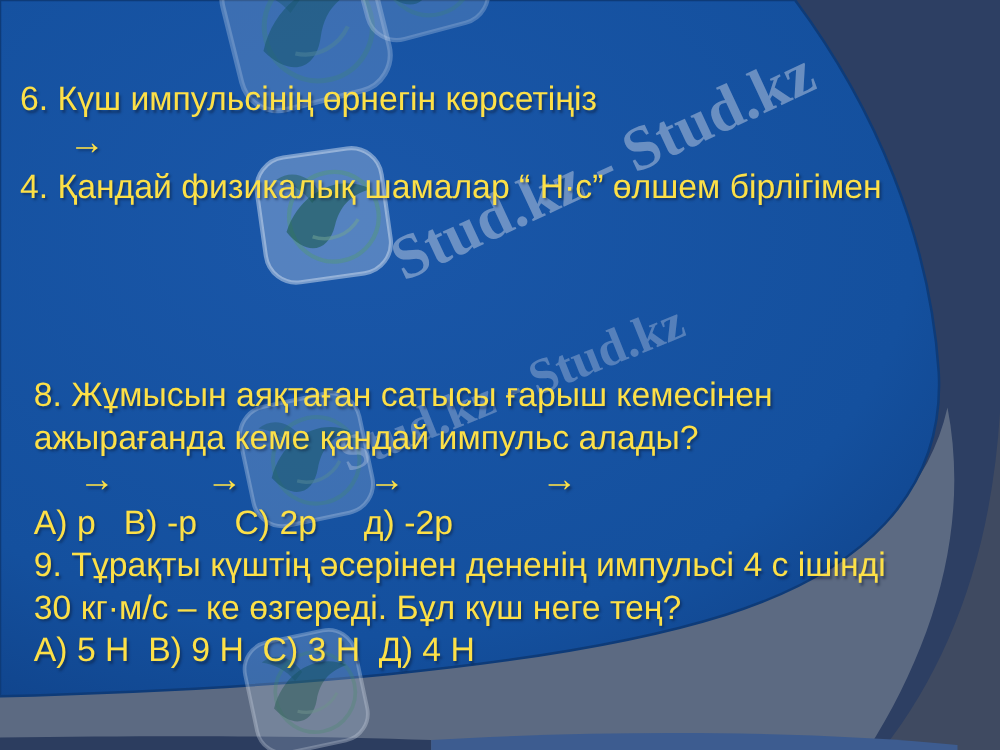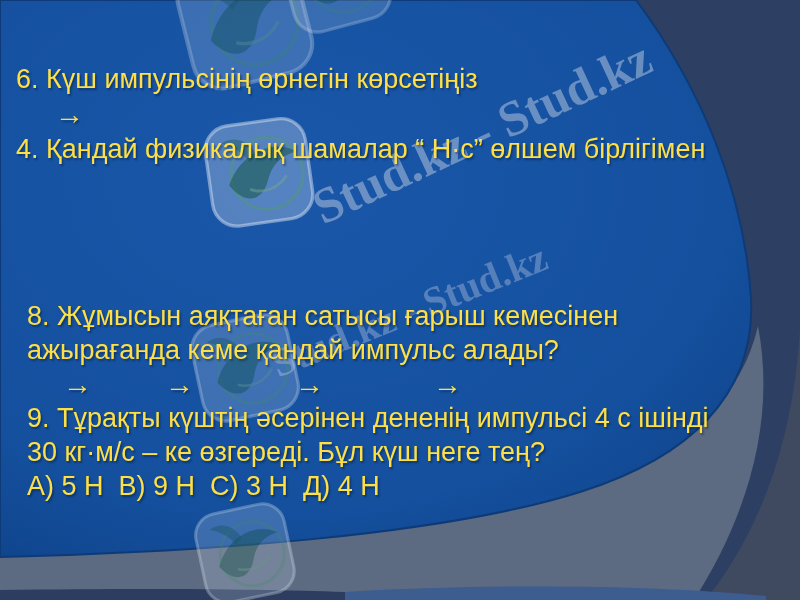--- a/index.html
+++ b/index.html
@@ -91,18 +91,19 @@
 
   <div class="textblock block-b">
     <div class="line">8. Жұмысын аяқтаған сатысы ғарыш кемесінен</div>
     <div class="line">ажырағанда кеме қандай импульс алады?</div>
     <div class="line arrow-line">
       <span class="vec vec-1">→</span>
       <span class="vec vec-2">→</span>
       <span class="vec vec-3">→</span>
       <span class="vec vec-4">→</span>
     </div>
+    <div class="line">А) p   В) -p    С) 2p     д) -2p</div>
     <div class="line">9. Тұрақты күштің әсерінен дененің импульсі 4 с ішінді</div>
     <div class="line">30 кг·м/с – ке өзгереді. Бұл күш неге тең?</div>
     <div class="line">А) 5 Н  В) 9 Н  С) 3 Н  Д) 4 Н</div>
   </div>
 
 </div>
 
 </body></html>

